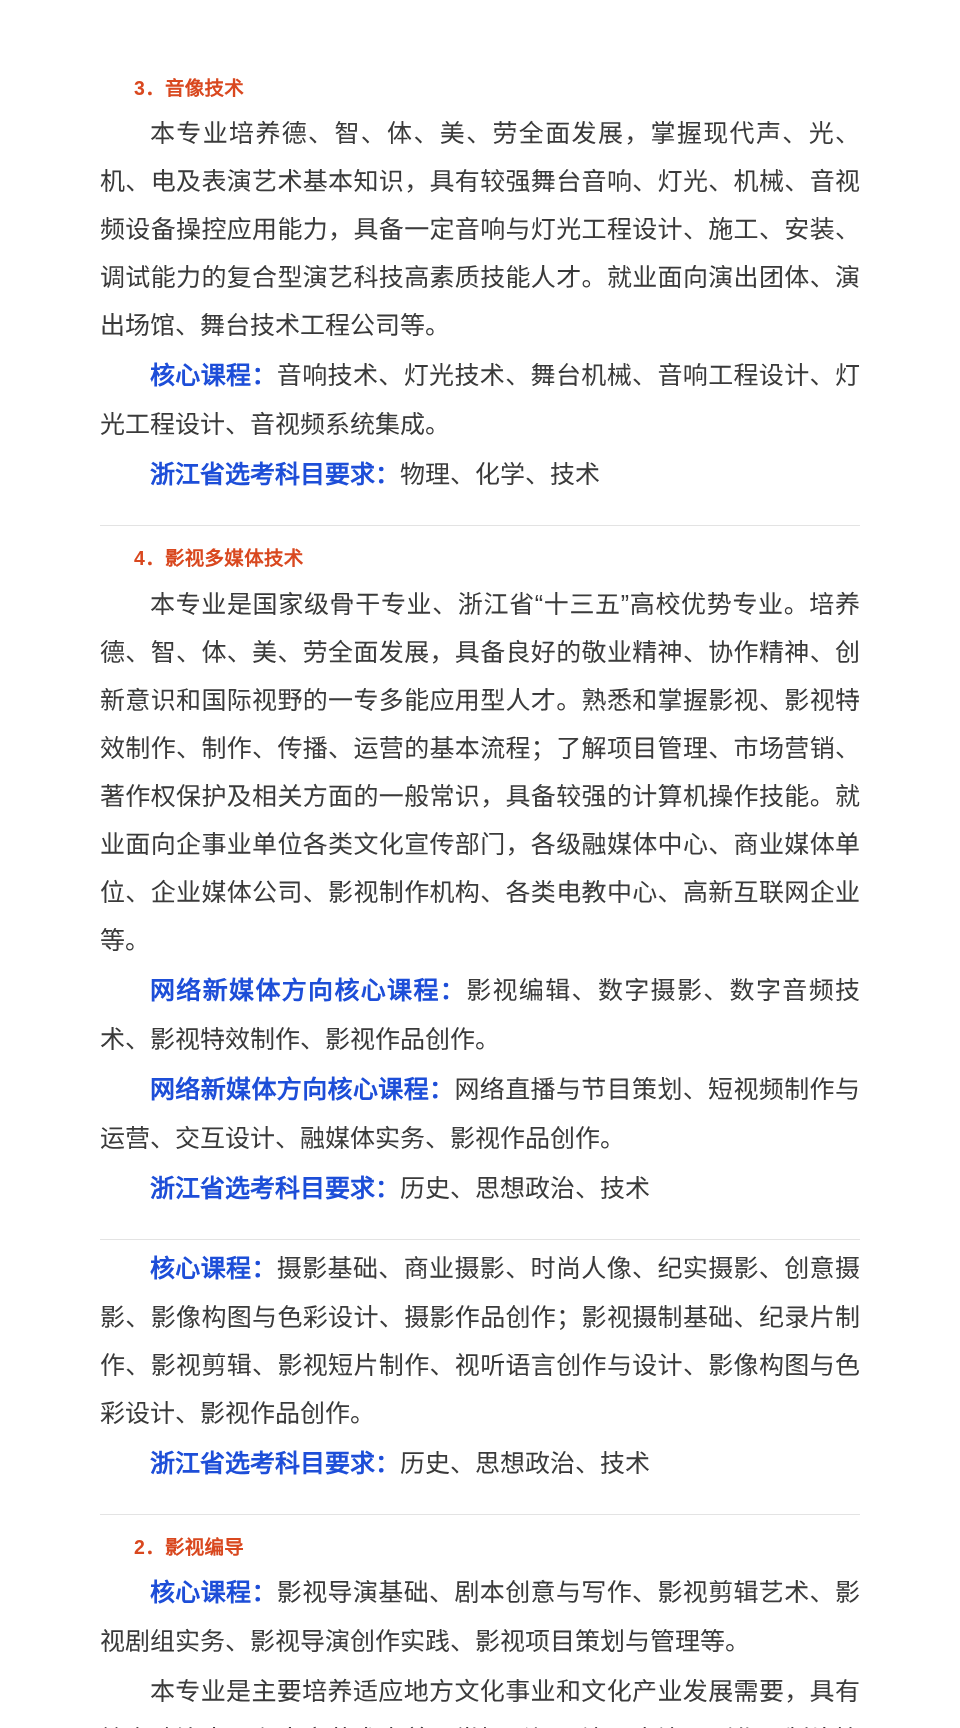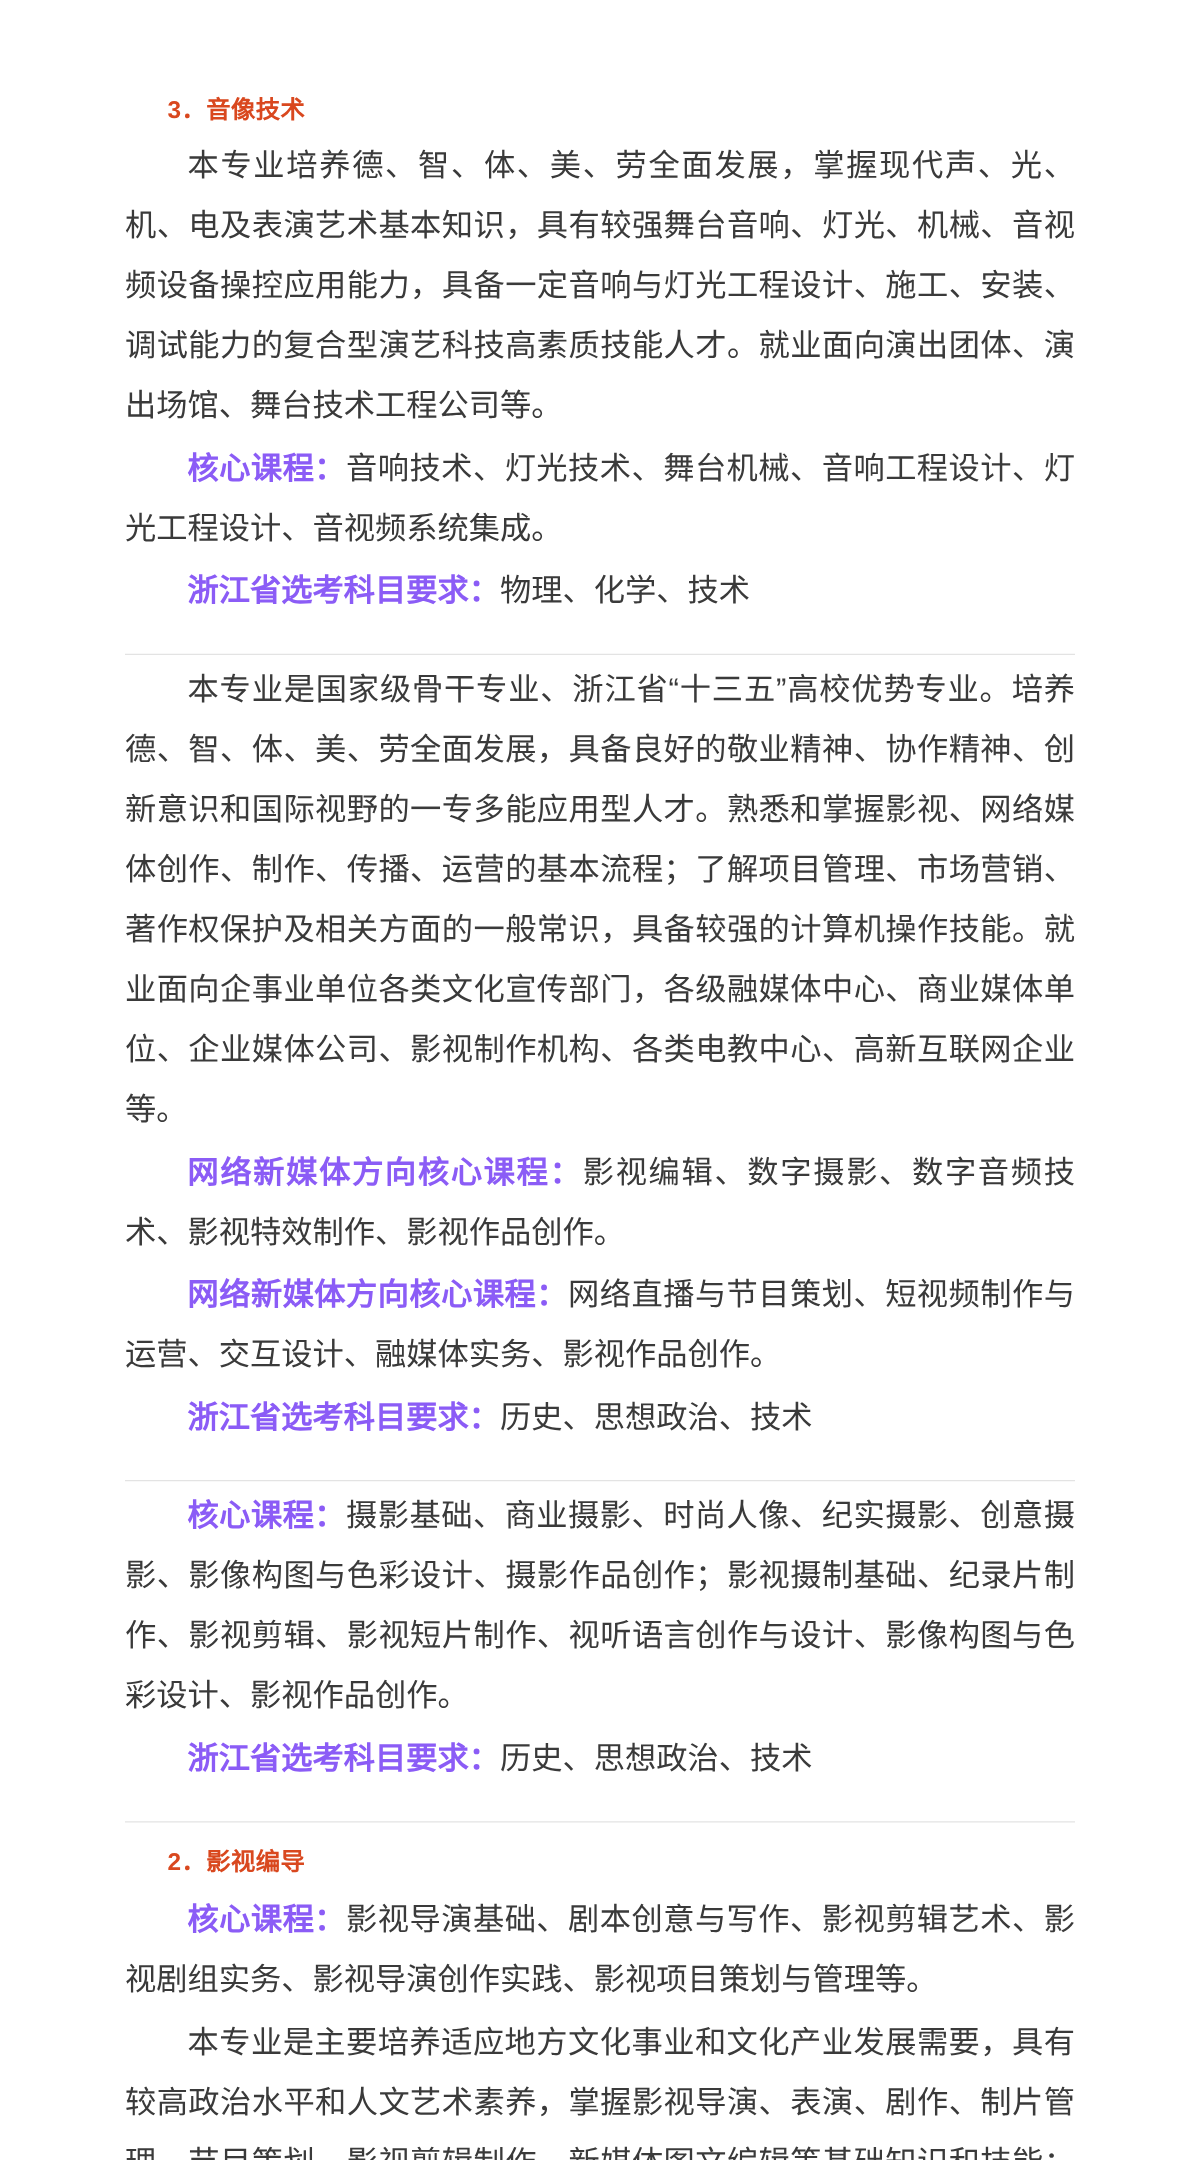--- a/index.html
+++ b/index.html
@@ -35,22 +35,23 @@
   .para {
     font-size: 25px;
     line-height: 1.92;
     color: #3a3a3a;
     text-align: justify;
     text-justify: inter-ideograph;
     margin: 0 0 2px 0;
     text-indent: 2em;
   }
   .para .lead {
-    color: #8b5cf6;
+    color: #1d4ed8;
     font-weight: bold;
+    font-family: Liberation Serif, serif;
   }
   .divider {
     border: 0;
     border-top: 1px solid #e3e3e3;
     margin: 26px 0 4px 0;
     height: 0;
   }
 </style>
 </head>
 <body>
@@ -60,21 +61,22 @@
   <div class="section">
     <div class="section-title">3．音像技术</div>
     <p class="para">本专业培养德、智、体、美、劳全面发展，掌握现代声、光、机、电及表演艺术基本知识，具有较强舞台音响、灯光、机械、音视频设备操控应用能力，具备一定音响与灯光工程设计、施工、安装、调试能力的复合型演艺科技高素质技能人才。就业面向演出团体、演出场馆、舞台技术工程公司等。</p>
     <p class="para"><span class="lead">核心课程</span><span class="lead">：</span><span>音响技术、灯光技术、舞台机械、音响工程设计、灯光工程设计、音视频系统集成。</span></p>
     <p class="para"><span class="lead">浙江省选考科目要求</span><span class="lead">：</span><span>物理、化学、技术</span></p>
   </div>
 
   <hr class="divider">
 
   <div class="section">
-    <p class="para">本专业是国家级骨干专业、浙江省“十三五”高校优势专业。培养德、智、体、美、劳全面发展，具备良好的敬业精神、协作精神、创新意识和国际视野的一专多能应用型人才。熟悉和掌握影视、网络媒体创作、制作、传播、运营的基本流程；了解项目管理、市场营销、著作权保护及相关方面的一般常识，具备较强的计算机操作技能。就业面向企事业单位各类文化宣传部门，各级融媒体中心、商业媒体单位、企业媒体公司、影视制作机构、各类电教中心、高新互联网企业等。</p>
+    <div class="section-title">4．影视多媒体技术</div>
+    <p class="para">本专业是国家级骨干专业、浙江省“十三五”高校优势专业。培养德、智、体、美、劳全面发展，具备良好的敬业精神、协作精神、创新意识和国际视野的一专多能应用型人才。熟悉和掌握影视、影视特效制作、制作、传播、运营的基本流程；了解项目管理、市场营销、著作权保护及相关方面的一般常识，具备较强的计算机操作技能。就业面向企事业单位各类文化宣传部门，各级融媒体中心、商业媒体单位、企业媒体公司、影视制作机构、各类电教中心、高新互联网企业等。</p>
     <p class="para"><span class="lead">网络新媒体方向核心课程</span><span class="lead">：</span><span>影视编辑、数字摄影、数字音频技术、影视特效制作、影视作品创作。</span></p>
     <p class="para"><span class="lead">网络新媒体方向核心课程</span><span class="lead">：</span><span>网络直播与节目策划、短视频制作与运营、交互设计、融媒体实务、影视作品创作。</span></p>
     <p class="para"><span class="lead">浙江省选考科目要求</span><span class="lead">：</span><span>历史、思想政治、技术</span></p>
   </div>
 
   <hr class="divider">
 
   <div class="section">
     <p class="para"><span class="lead">核心课程</span><span class="lead">：</span><span>摄影基础、商业摄影、时尚人像、纪实摄影、创意摄影、影像构图与色彩设计、摄影作品创作；影视摄制基础、纪录片制作、影视剪辑、影视短片制作、视听语言创作与设计、影像构图与色彩设计、影视作品创作。</span></p>
     <p class="para"><span class="lead">浙江省选考科目要求</span><span class="lead">：</span><span>历史、思想政治、技术</span></p>

